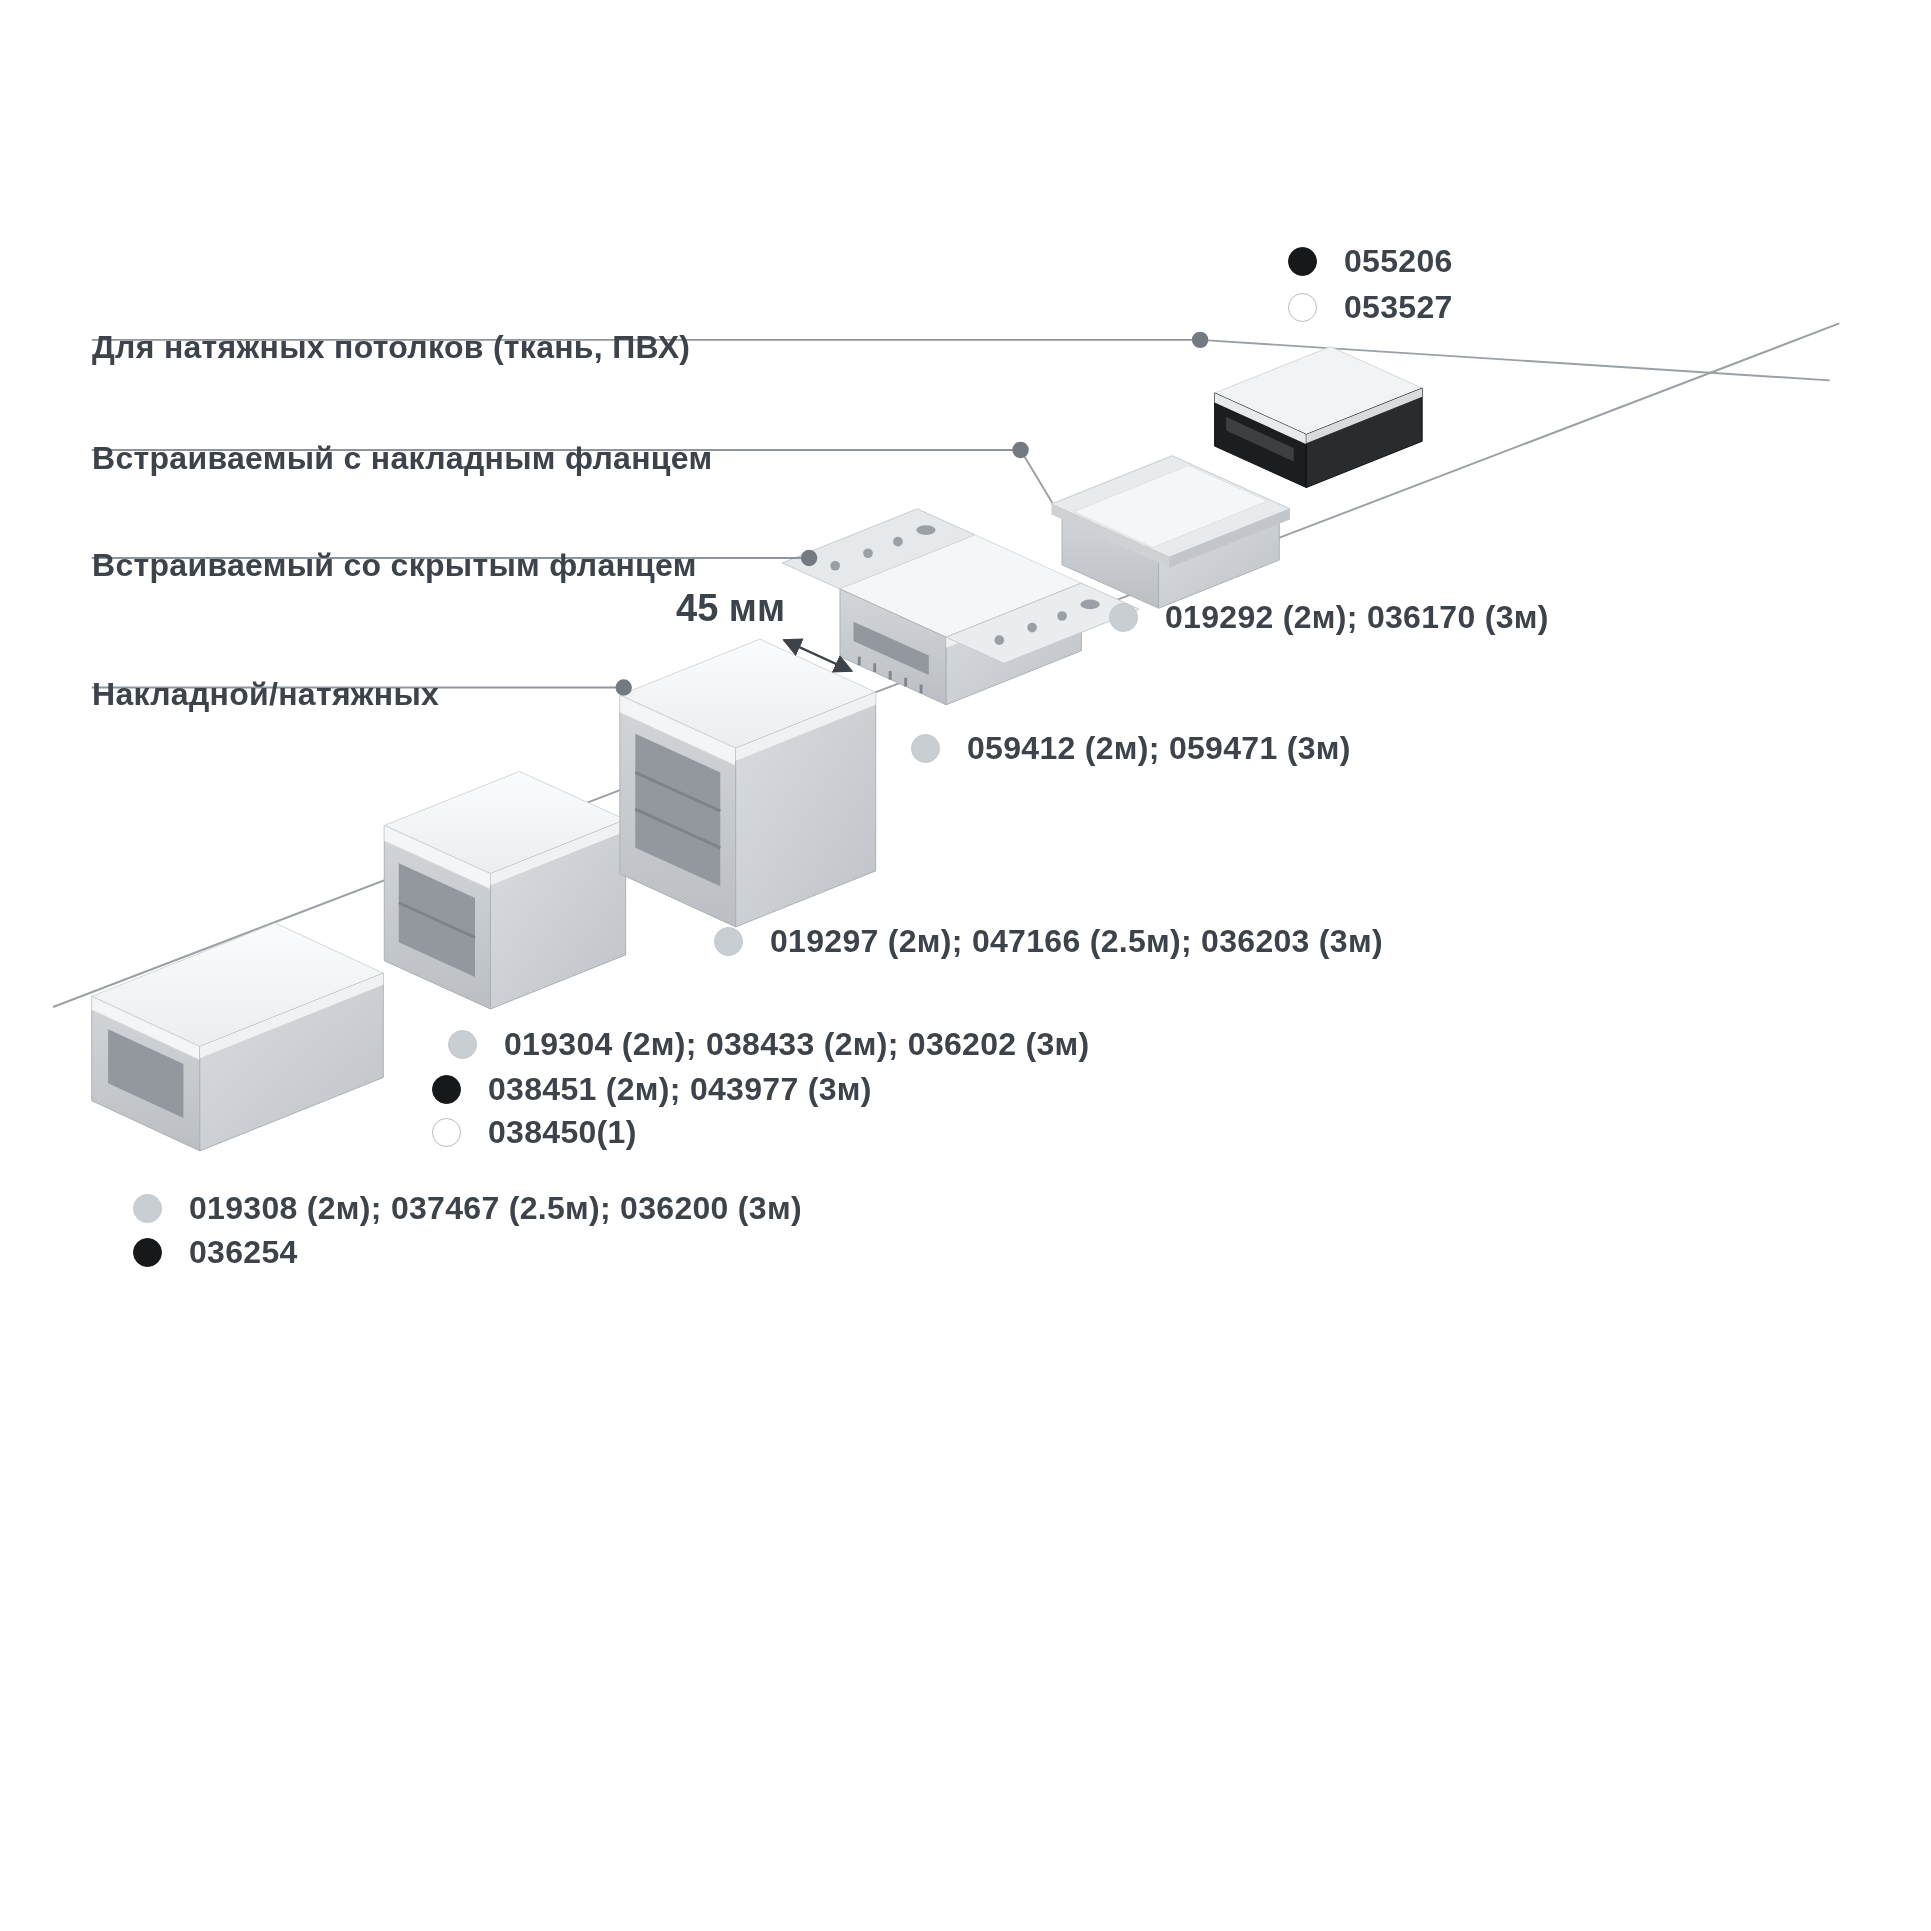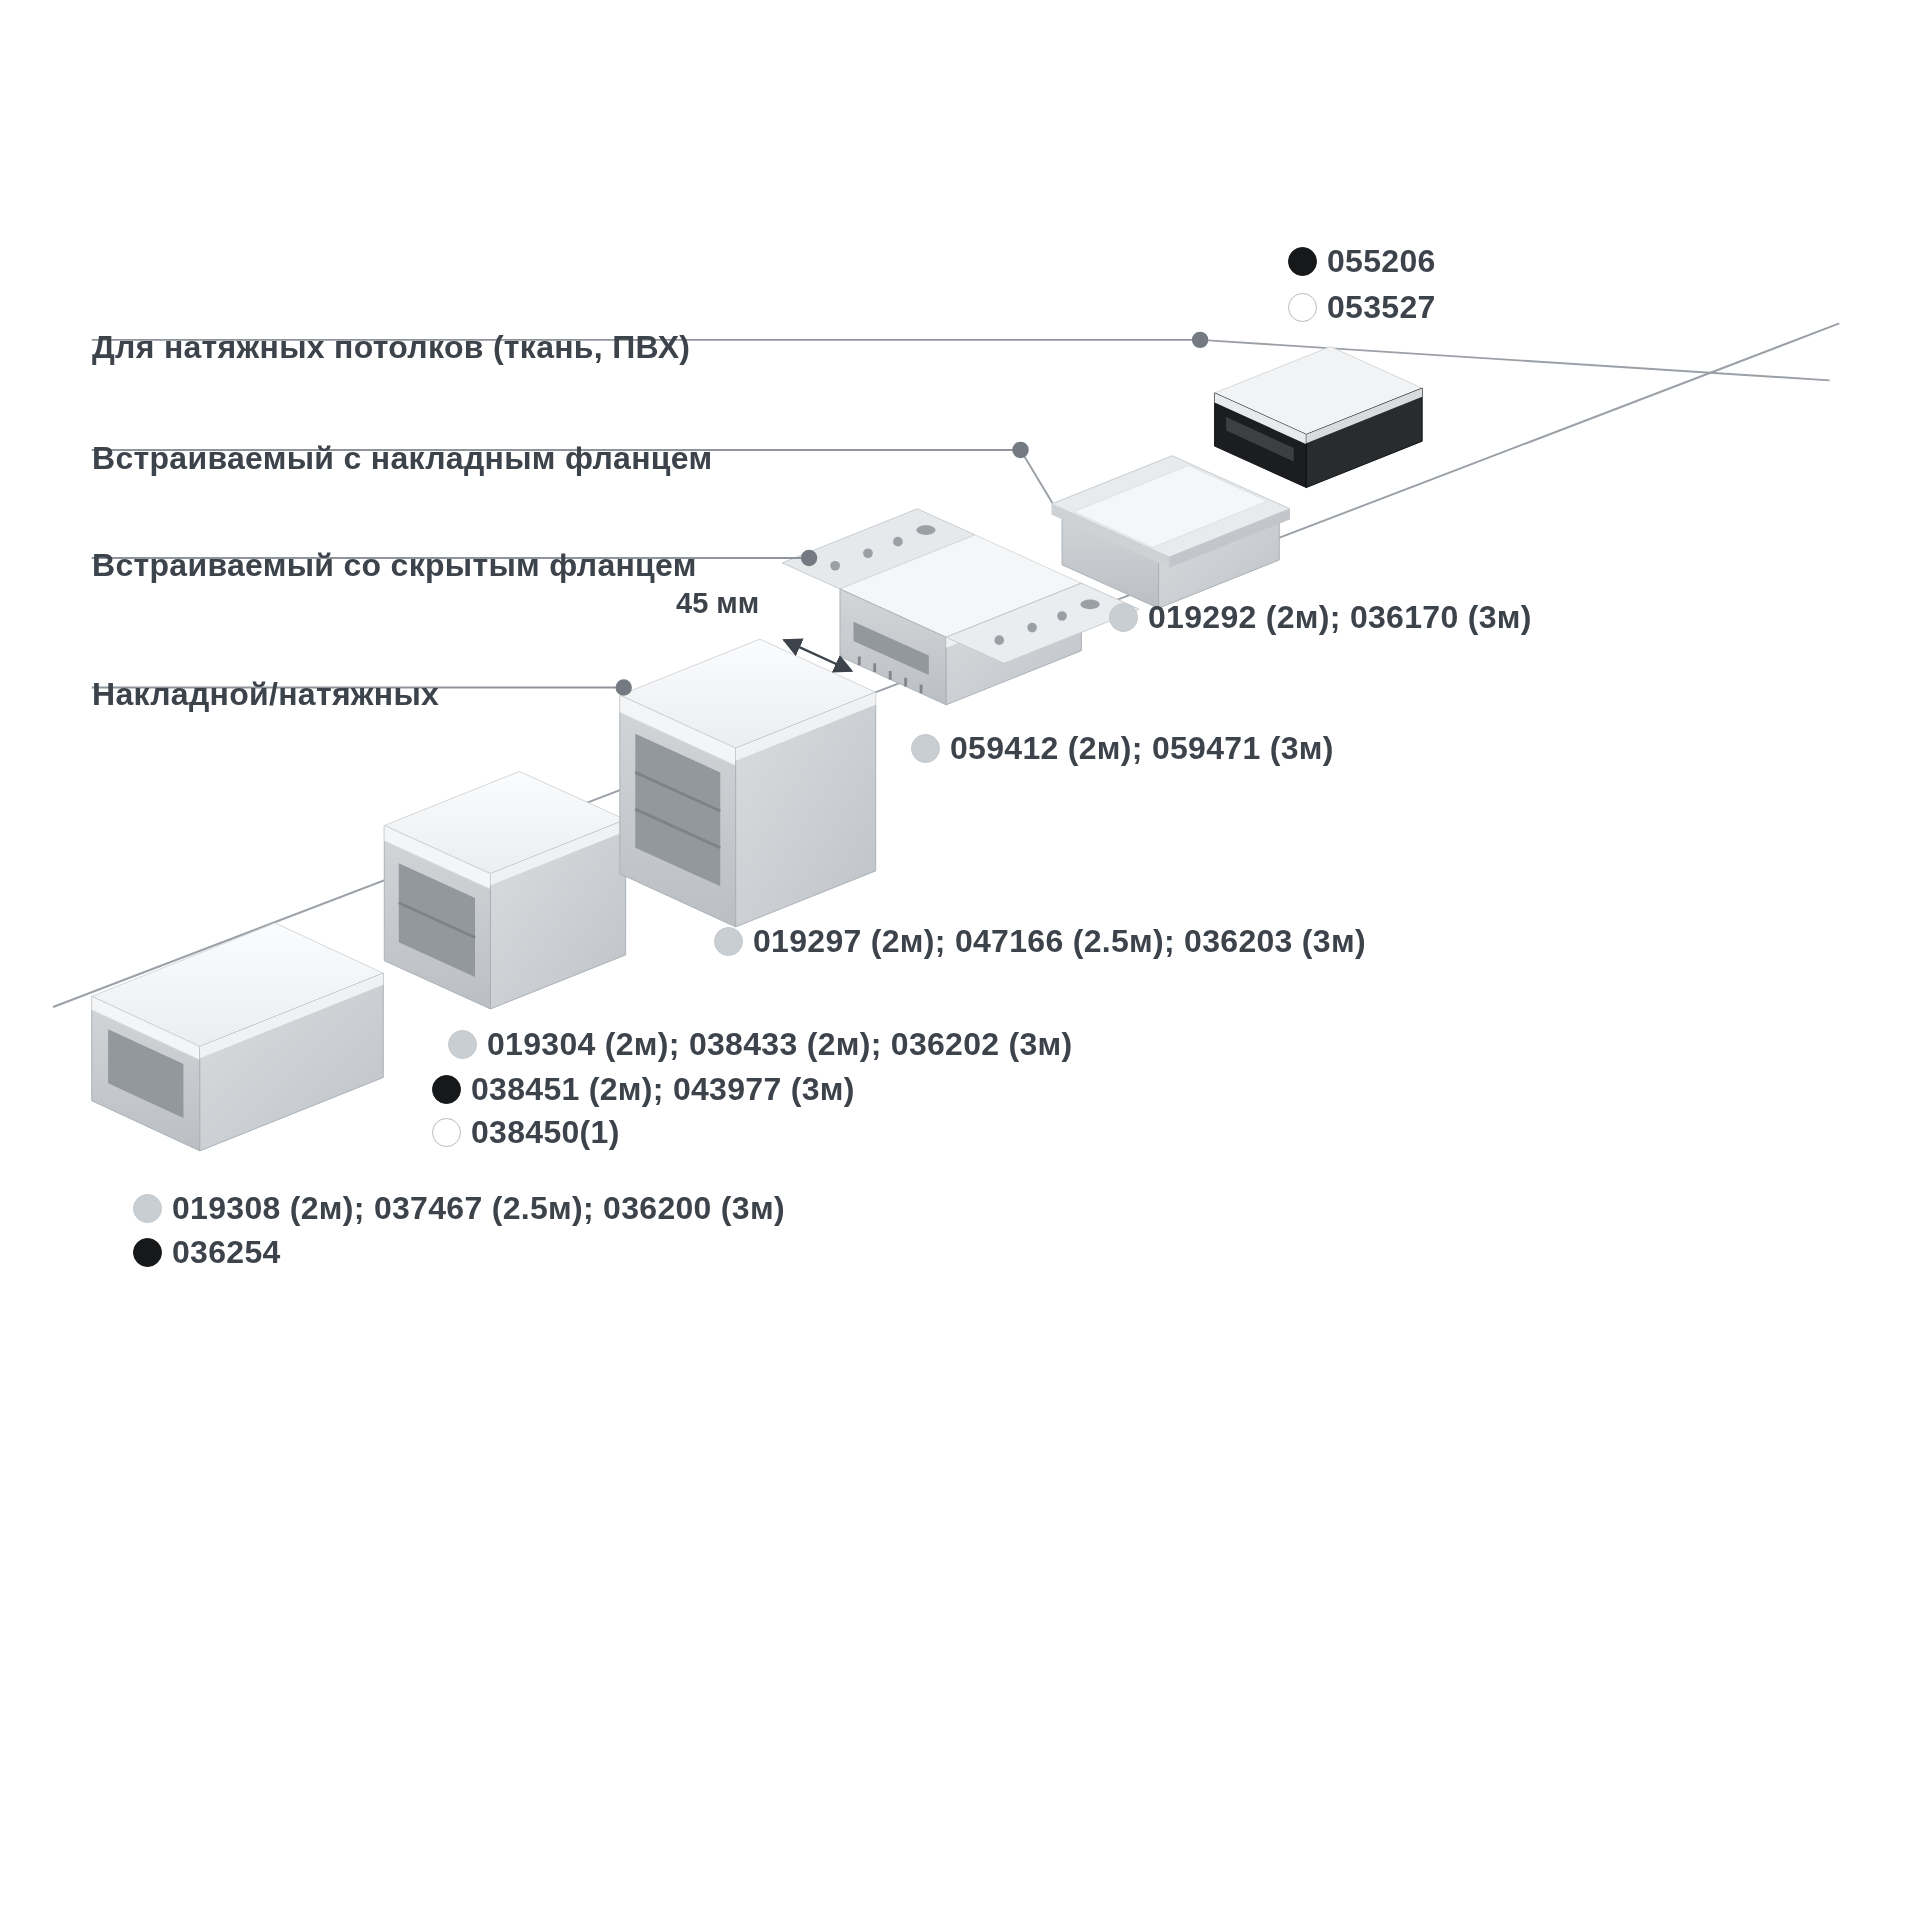--- a/index.html
+++ b/index.html
@@ -5,23 +5,23 @@
   * { margin:0; padding:0; box-sizing:border-box; }
   html, body { width:1931px; height:1931px; background:#ffffff; }
   body { font-family:"Liberation Sans", sans-serif; }
   .canvas { position:relative; width:1931px; height:1931px; background:#ffffff; overflow:hidden; }
   svg.scene { position:absolute; left:0; top:0; }
   .cat-label {
     position:absolute; font-size:32px; font-weight:700; color:#3d434b;
     letter-spacing:0.3px; white-space:nowrap;margin-top:36px;
   }
   .dim-label {
-    position:absolute; font-size:29px; font-weight:700; color:#3d434b; white-space:nowrap;
+    position:absolute; font-size:38px; font-weight:700; color:#3d434b; white-space:nowrap;
   }
-  .code-row { position:absolute; display:flex; align-items:center; gap:10px; white-space:nowrap; }
+  .code-row { position:absolute; display:flex; align-items:center; gap:27px; white-space:nowrap; }
   .code-row .dot {
     width:29px; height:29px; border-radius:50%;
     border:1.9px solid transparent; flex:0 0 auto;
   }
   .code-row .code-text { font-size:32px; font-weight:700; color:#3d434b; letter-spacing:0.3px; }
 </style>
 </head>
 <body>
 
 <div class="canvas">

